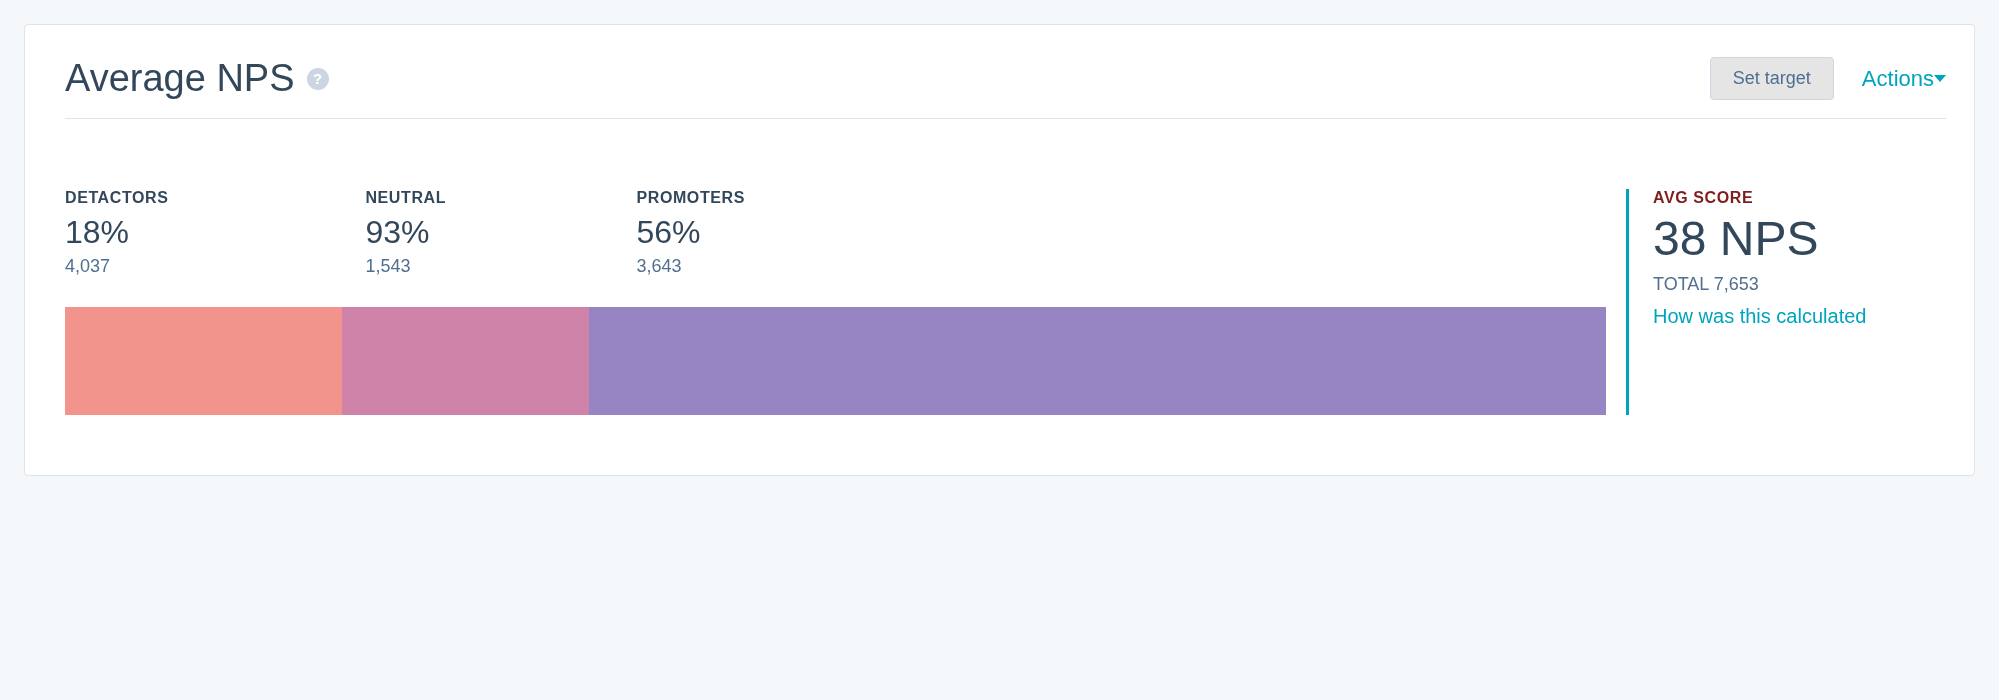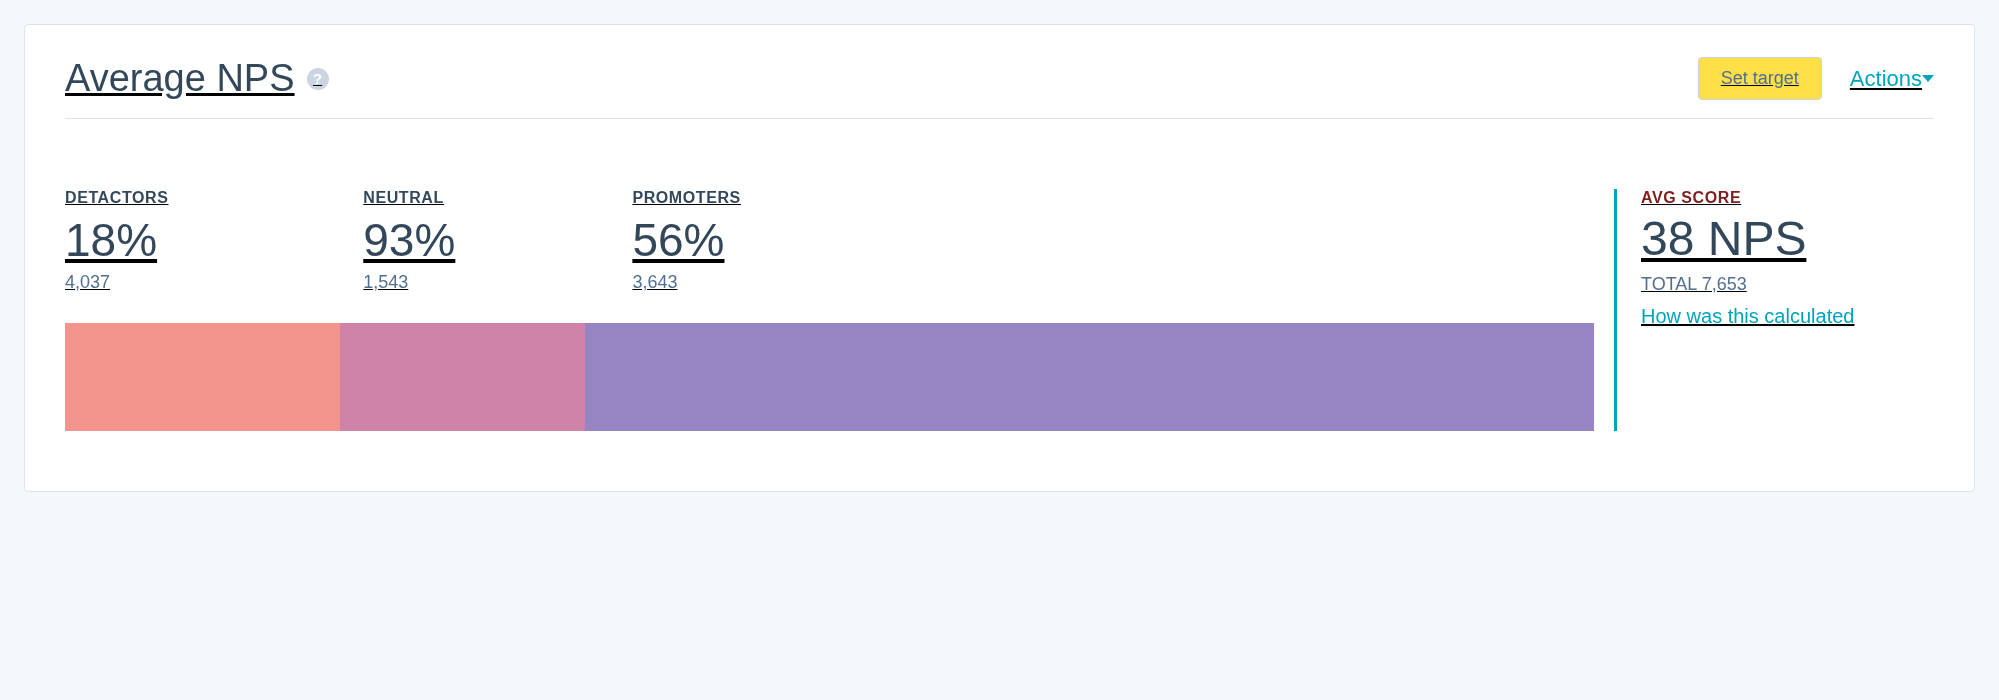--- a/index.html
+++ b/index.html
@@ -9,22 +9,21 @@
     }
     body {
       font-family: -apple-system, BlinkMacSystemFont, "Segoe UI", Helvetica, Arial, sans-serif;
       background: #f5f8fa;
       padding: 24px;
     }
     .card {
       background: #ffffff;
       border: 1px solid #dfe3eb;
       border-radius: 4px;
-      padding: 32px 40px 60px 40px;
-      text-decoration: underline;
+      padding: 32px 28px 60px 40px;
     }
     .header-row {
       display: flex;
       align-items: center;
       justify-content: space-between;
       border-bottom: 1px solid #dfe3eb;
       padding-bottom: 18px;
       margin-bottom: 70px;
     }
     .title-wrap {
@@ -48,21 +47,21 @@
       justify-content: center;
       font-size: 15px;
       font-weight: 600;
     }
     .header-actions {
       display: flex;
       align-items: center;
       gap: 28px;
     }
     .set-target-btn {
-      background: #fde047;
+      background: #e5e5e5;
       border: 1px solid #cbd6e2;
       border-radius: 4px;
       padding: 10px 22px;
       font-size: 18px;
       color: #506e91;
       cursor: pointer;
     }
     .actions-dropdown {
       display: flex;
       align-items: center;
@@ -96,21 +95,21 @@
       flex-direction: column;
     }
     .segment-label {
       font-size: 16px;
       font-weight: 600;
       letter-spacing: 0.6px;
       color: #33475b;
       margin-bottom: 8px;
     }
     .segment-percent {
-      font-size: 46px;
+      font-size: 32px;
       font-weight: 300;
       color: #33475b;
       margin-bottom: 6px;
       line-height: 1.1;
     }
     .segment-count {
       font-size: 18px;
       color: #516f90;
       margin-bottom: 18px;
     }

